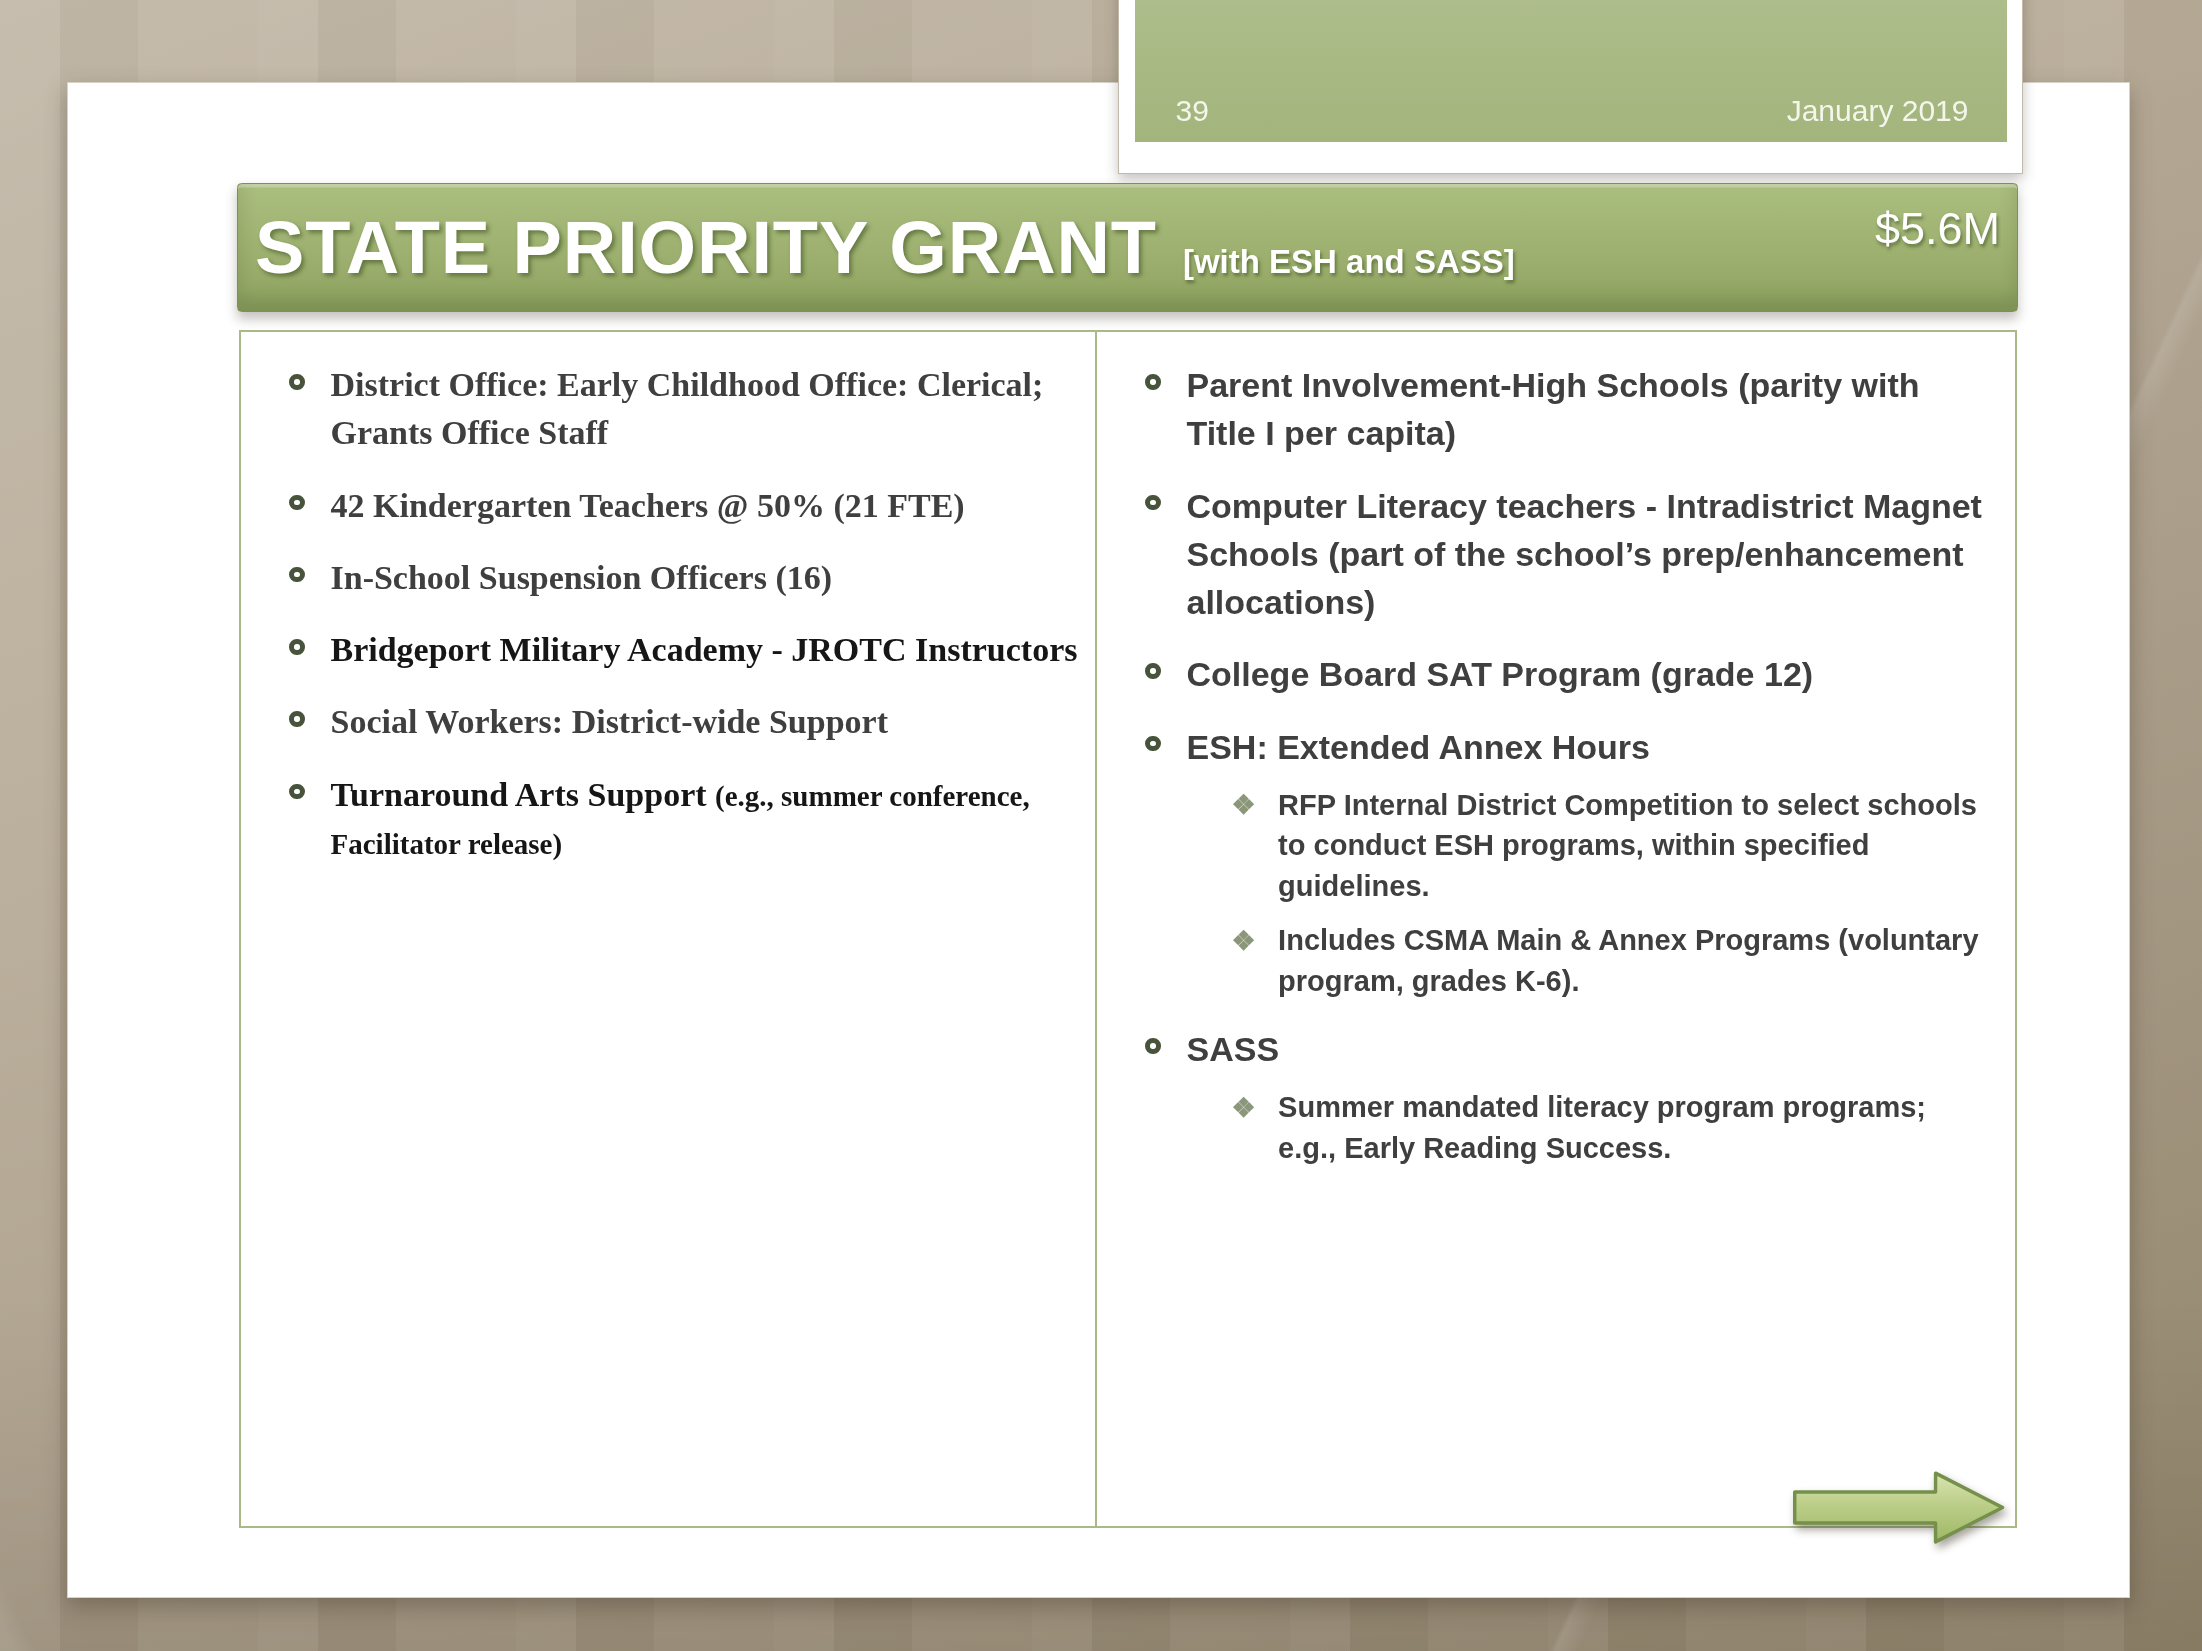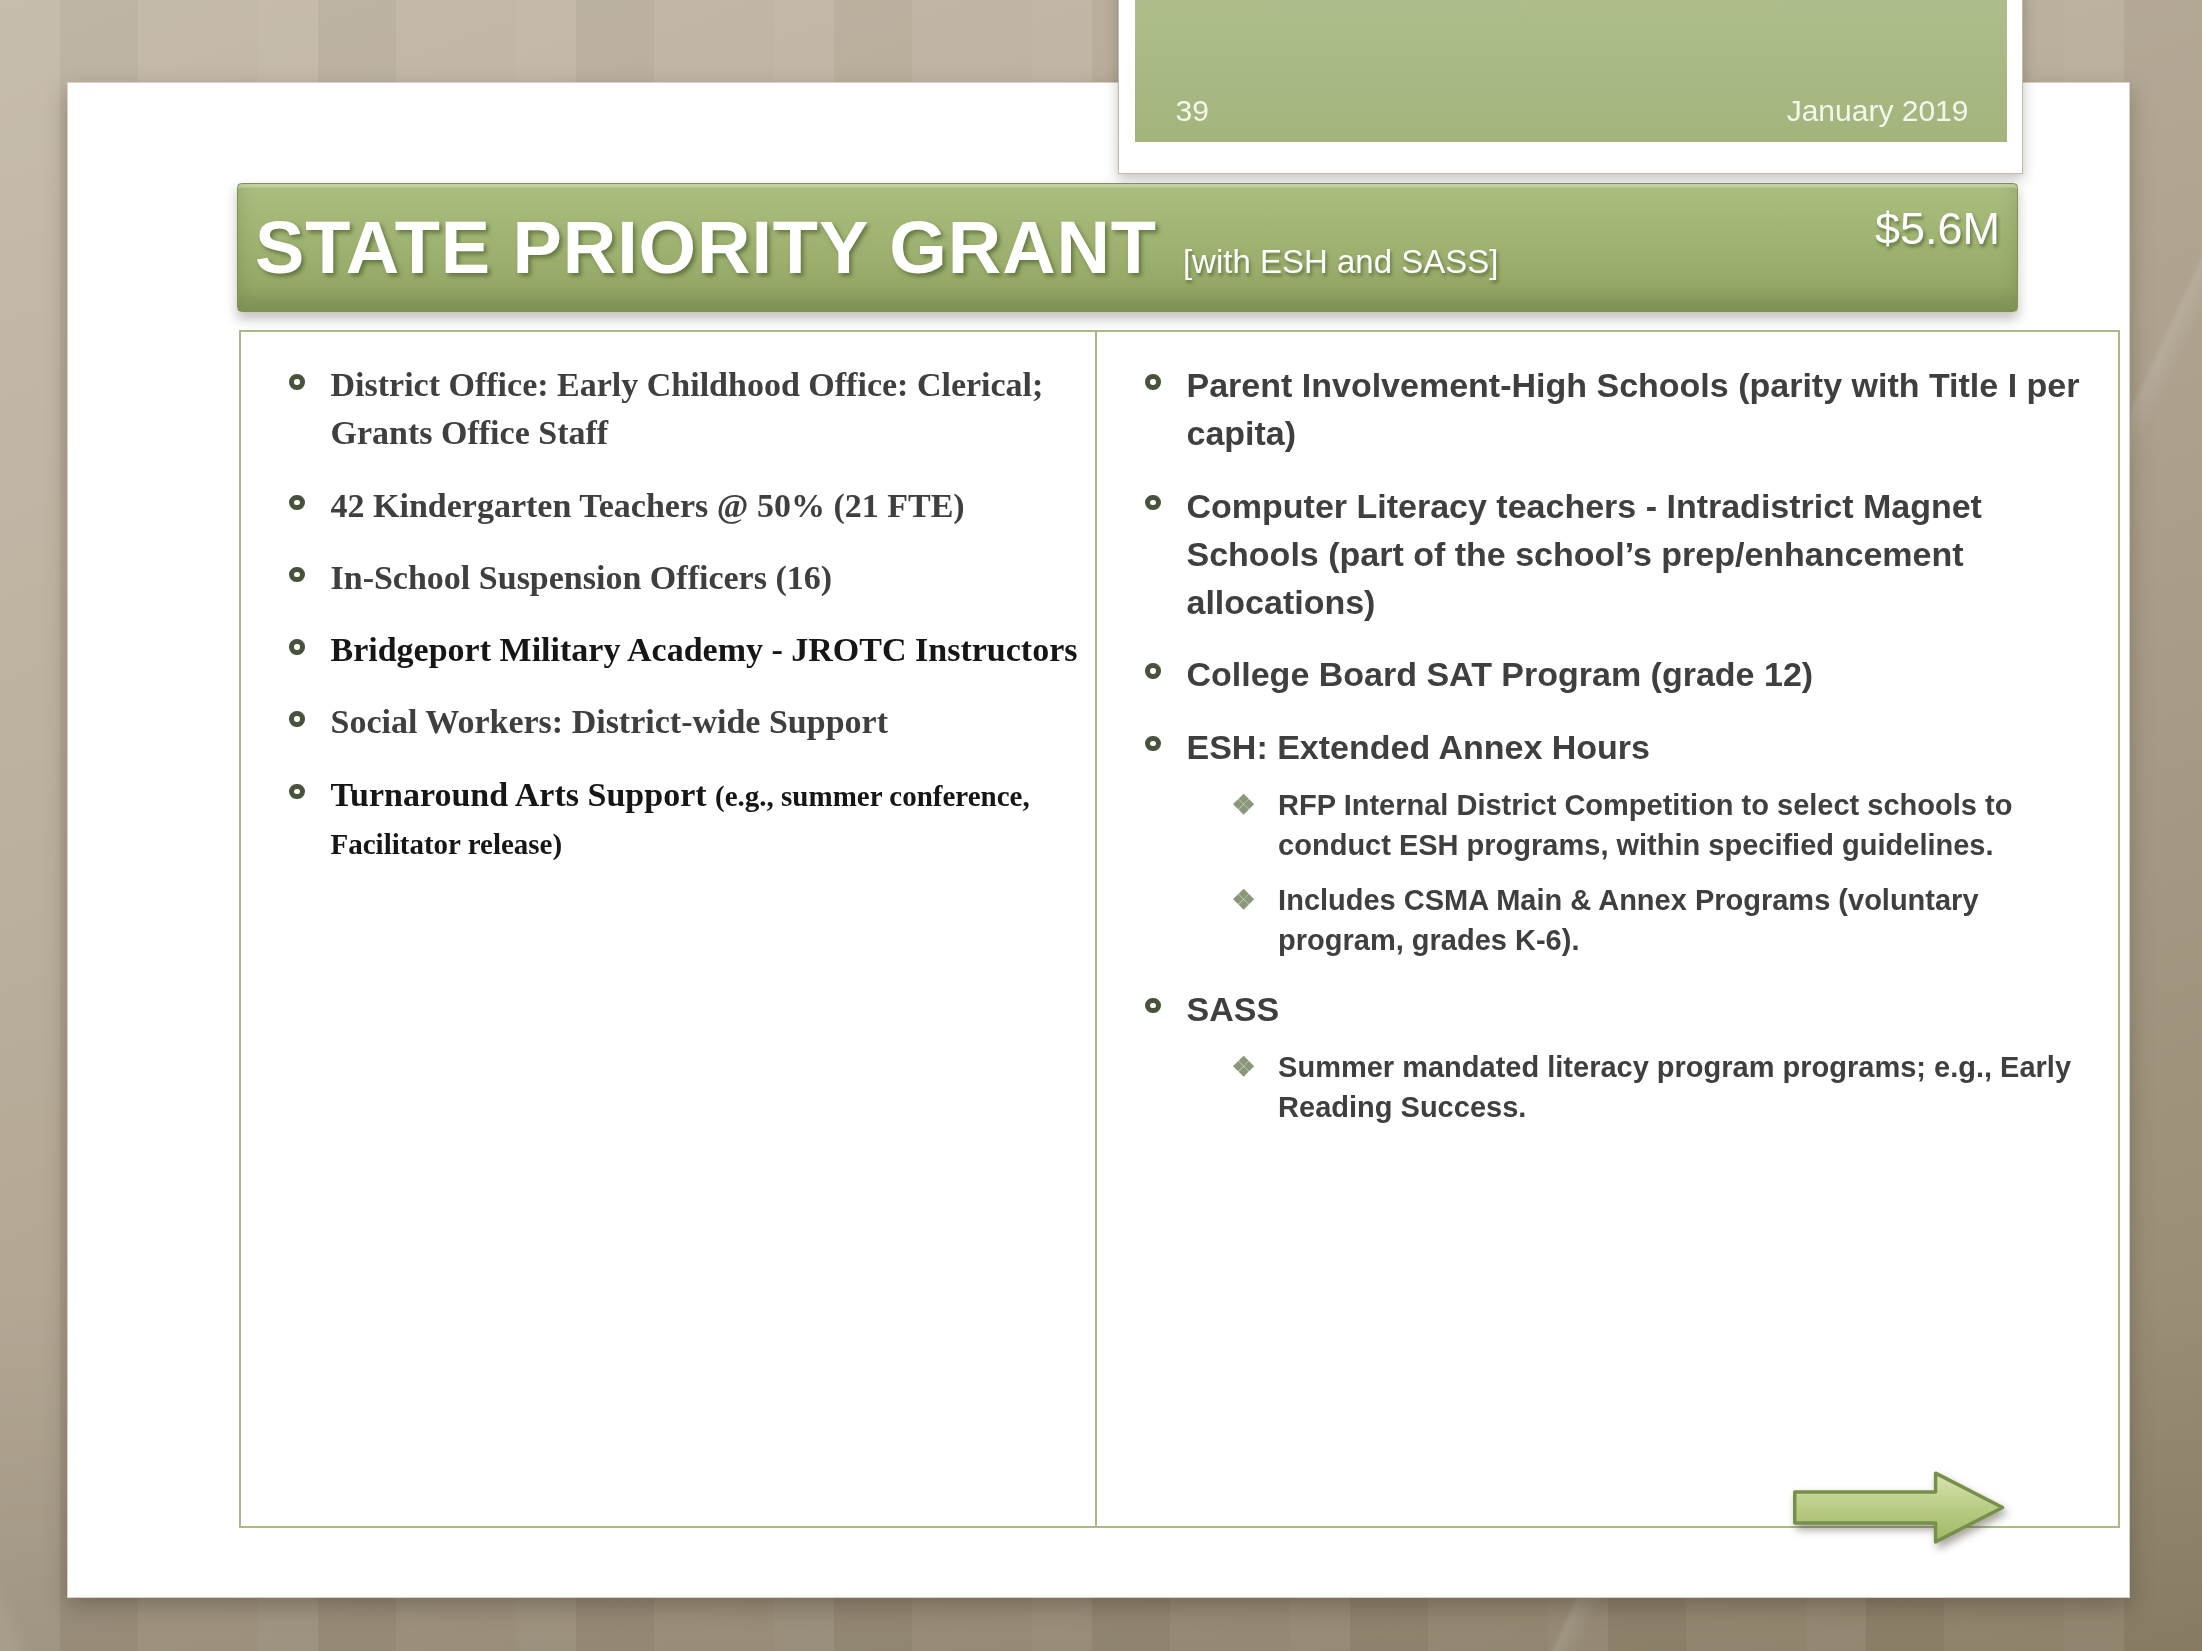--- a/index.html
+++ b/index.html
@@ -28,29 +28,29 @@
     padding:0 38px 13.8px 41px; color:#f4f6ec; font-size:30px; }
 
   
   .banner { position:absolute; left:237px; top:183px; width:1781px; height:129px; z-index:4;
     background: linear-gradient(180deg, #aabe7f 0%, #9db06f 55%, #8fa361 100%);
     border:1.7px solid #7d9150; border-radius:4.3px;
     box-shadow: inset 0 3.4px 0 rgba(255,255,255,0.28), inset 0 -13.8px 17px rgba(40,60,20,0.18), 0 6.9px 12px rgba(60,50,35,0.3);
     display:flex; align-items:center; padding:0 17px; color:#ffffff; }
   .banner .main { font-size:74px; font-weight:bold; letter-spacing:0.9px; white-space:nowrap;
     text-shadow: 2.6px 3.4px 4.3px rgba(55,75,30,0.55); }
-  .banner .bracket { font-size:33px; font-weight:normal; margin-left:26px; margin-top:29px; white-space:nowrap;
+  .banner .bracket { font-size:33px; font-weight:bold; margin-left:26px; margin-top:29px; white-space:nowrap;
     text-shadow: 1.7px 2.6px 3.4px rgba(55,75,30,0.55); }
   .banner .amount { font-size:45px; font-weight:normal; margin-left:auto; align-self:flex-start; margin-top:19px;
     text-shadow: 1.7px 2.6px 3.4px rgba(55,75,30,0.55); }
 
   
   .panel { position:absolute; top:330px; height:1198px; background:#ffffff; border:2.6px solid #a9b987; z-index:2; }
   .panel.left  { left:239px;  width:928px;font-family:Liberation Serif, serif; }
-  .panel.right { left:1095px; width:1025px; }
+  .panel.right { left:1095px; width:922px; }
 
   .items { padding:29px 29px 0 48px; display:flex; flex-direction:column; gap:24px; }
   .item { display:flex; gap:26px; color:#3f3f3f; font-size:34px; font-weight:bold; line-height:1.42; }
   .item.emph .txt { color:#161616; }
   .ring { flex:0 0 auto; width:15.5px; height:15.5px; border:5.2px solid #47543b; border-radius:50%; margin-top:13px; background:#ffffff; }
   .txt { flex:1 1 auto; }
   .note { font-size:29px; }
 
   .subs { display:flex; flex-direction:column; gap:13.8px; margin-left:45px; margin-top:13.8px; }
   .sub { display:flex; gap:22.4px; font-size:29px; font-weight:bold; color:#3f3f3f; line-height:1.4; }

